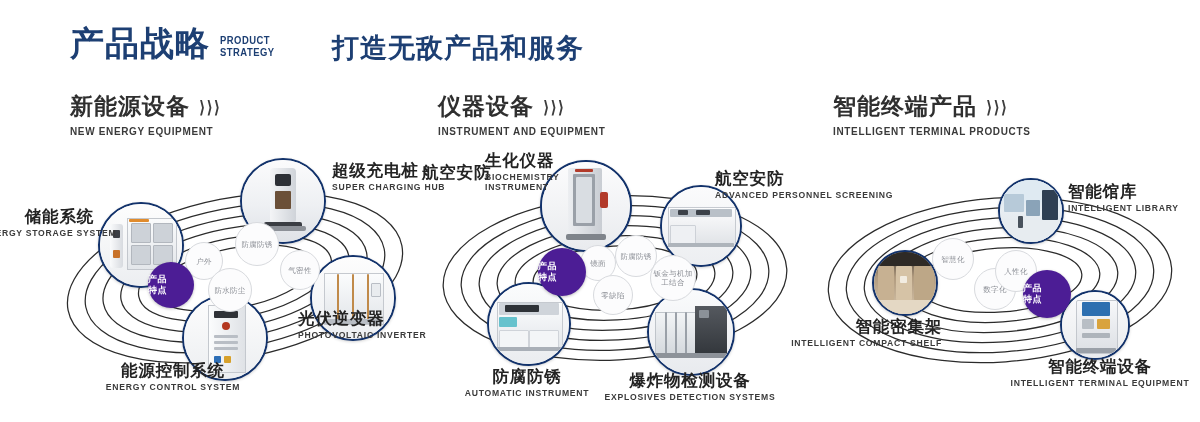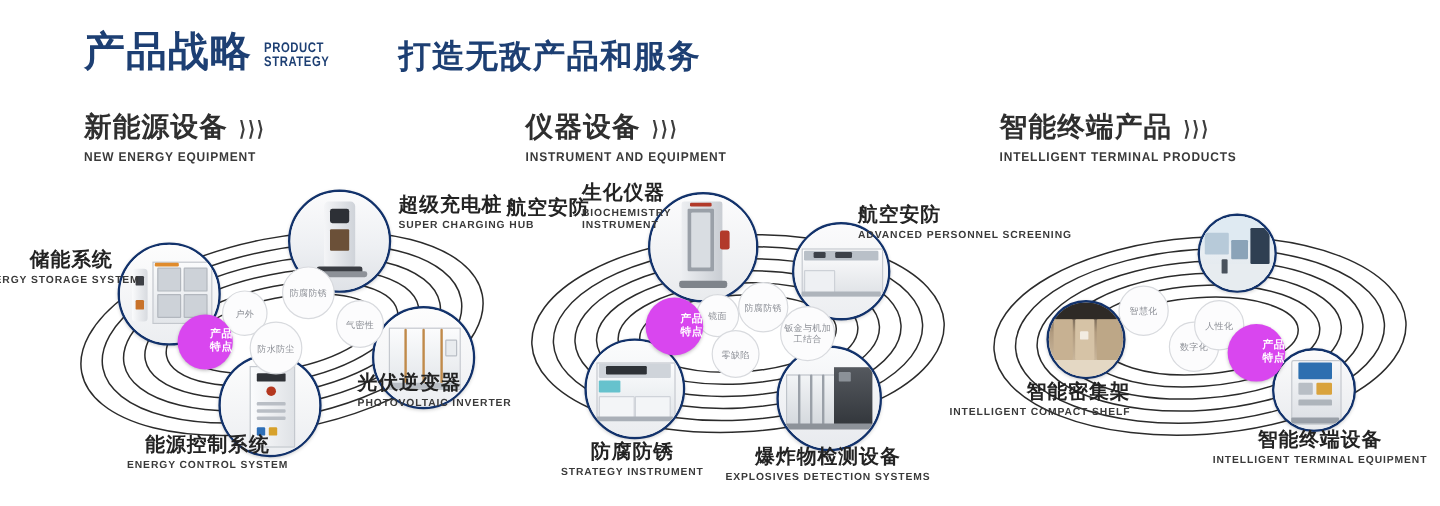--- a/index.html
+++ b/index.html
@@ -54,22 +54,22 @@
 
   
   .feat{
     position:absolute;border-radius:50%;border:1px solid #d8dade;
     background:#fcfcfd;display:flex;align-items:center;justify-content:center;
     text-align:center;color:#8d9097;font-size:7.5px;line-height:9px;
     font-family:"DejaVu Sans","Liberation Sans",sans-serif;
     letter-spacing:.3px;padding:2px;box-sizing:border-box;
   }
   .core{
-    position:absolute;border-radius:50%;background:#d946ef;color:#fff;
-    display:flex;align-items:center;justify-content:flex-end;text-align:center;
+    position:absolute;border-radius:50%;background:#4c1d95;color:#fff;
+    display:flex;align-items:center;justify-content:flex-start;text-align:center;
     font-size:9px;line-height:11px;font-weight:700;letter-spacing:.5px;
     font-family:"DejaVu Sans","Liberation Sans",sans-serif;
     box-shadow:0 1px 3px rgba(0,0,0,.25);
   }
 
   
   .cap{position:absolute;white-space:nowrap;}
   .cap-cn{
     font-size:16.5px;font-weight:700;color:#232323;letter-spacing:.8px;line-height:1.05;
     font-family:"DejaVu Sans","Liberation Sans",sans-serif;
@@ -286,21 +286,21 @@
         <div class="bdy" style="left:10px;top:19px;width:60px;height:12px;background:#cfd4da;"></div>
         <div class="bdy" style="left:16px;top:21px;width:34px;height:7px;background:#2e3237;"></div>
         <div class="bdy" style="left:10px;top:33px;width:18px;height:10px;background:#66c2cd;"></div>
         <div class="bdy" style="left:10px;top:46px;width:28px;height:18px;background:#f3f5f7;border:1px solid #cfd3d9;"></div>
         <div class="bdy" style="left:40px;top:46px;width:28px;height:18px;background:#f3f5f7;border:1px solid #cfd3d9;"></div>
         <div class="bdy" style="left:8px;top:63px;width:64px;height:4px;background:#a9afb7;"></div>
       </div>
     </div>
     <div class="cap center" style="left:22px;top:218px;width:180px;">
       <div class="cap-cn">防腐防锈</div>
-      <div class="cap-en">STRATEGY INSTRUMENT</div>
+      <div class="cap-en">AUTOMATIC INSTRUMENT</div>
     </div>
 
     <div class="node" style="left:232px;top:138px;width:84px;height:84px;">
       <div class="ph" style="background:linear-gradient(180deg,#fafbfc,#e8eaee);">
         <div class="dev" style="left:6px;top:22px;width:40px;height:42px;background:linear-gradient(180deg,#f2f4f6,#d4d8dd);border:1px solid #bfc4ca;"></div>
         <div class="bdy" style="left:16px;top:22px;width:1.5px;height:42px;background:#9aa0a8;"></div>
         <div class="bdy" style="left:26px;top:22px;width:1.5px;height:42px;background:#9aa0a8;"></div>
         <div class="bdy" style="left:36px;top:22px;width:1.5px;height:42px;background:#9aa0a8;"></div>
         <div class="dev" style="left:46px;top:16px;width:32px;height:48px;background:linear-gradient(180deg,#55595f,#33373c);"></div>
         <div class="bdy" style="left:50px;top:20px;width:10px;height:8px;background:#8b9198;"></div>
@@ -349,20 +349,24 @@
     <div class="node" style="left:188px;top:28px;width:62px;height:62px;">
       <div class="ph" style="background:linear-gradient(180deg,#cfe0ec 0%,#e8eef3 48%,#dfe4e8 100%);">
         <div class="bdy" style="left:0;top:0;width:62px;height:22px;background:#dfeaf2;"></div>
         <div class="bdy" style="left:4px;top:14px;width:20px;height:18px;background:#b7cad9;"></div>
         <div class="bdy" style="left:42px;top:10px;width:16px;height:30px;background:#2f3f52;"></div>
         <div class="bdy" style="left:26px;top:20px;width:14px;height:16px;background:#8aa3b8;"></div>
         <div class="bdy" style="left:0;top:40px;width:62px;height:22px;background:#e7ecf0;"></div>
         <div class="bdy" style="left:18px;top:36px;width:5px;height:12px;background:#49525c;"></div>
       </div>
     </div>
+    <div class="cap left" style="left:258px;top:33px;">
+      <div class="cap-cn">智能馆库</div>
+      <div class="cap-en">INTELLIGENT LIBRARY</div>
+    </div>
 
     <div class="node" style="left:62px;top:100px;width:62px;height:62px;">
       <div class="ph" style="background:linear-gradient(180deg,#3a3430 0%,#b09a7e 40%,#d8c7ad 100%);">
         <div class="bdy" style="left:0;top:0;width:62px;height:14px;background:#2e2a26;"></div>
         <div class="bdy" style="left:4px;top:14px;width:16px;height:34px;background:#c7b192;"></div>
         <div class="bdy" style="left:22px;top:14px;width:16px;height:34px;background:#d6c3a6;"></div>
         <div class="bdy" style="left:26px;top:24px;width:7px;height:7px;background:#f2ece1;"></div>
         <div class="bdy" style="left:40px;top:14px;width:20px;height:34px;background:#bda787;"></div>
         <div class="bdy" style="left:0;top:48px;width:62px;height:14px;background:#e4d8c4;"></div>
       </div>

